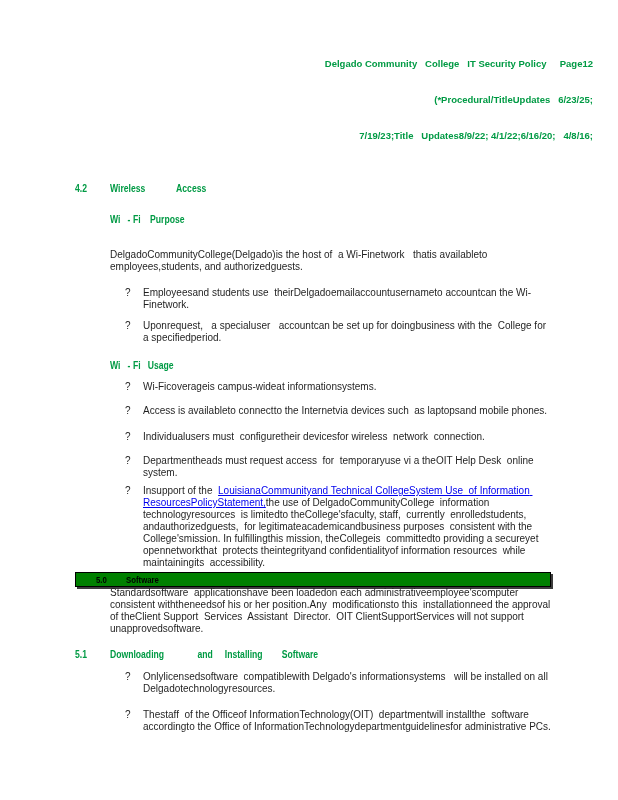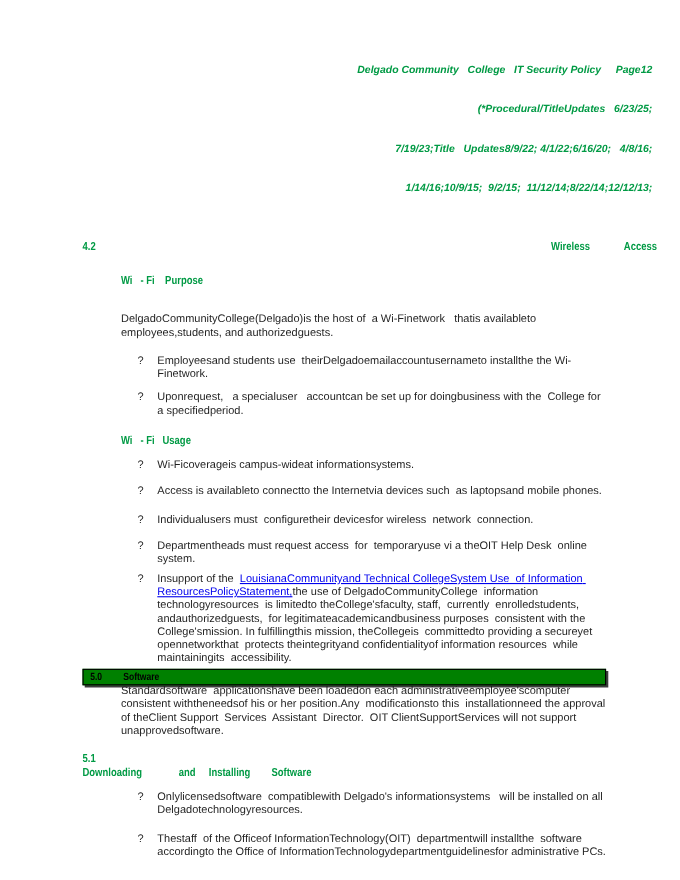--- a/index.html
+++ b/index.html
@@ -17,21 +17,20 @@
     font-size: 10px;
     line-height: 12px;
     color: #1f1f1f;
   }
   
   .doc-header {
     margin: 34px 25px 0 0;
     text-align: right;
     font-size: 9.5px;
     line-height: 12px;
-    font-style: italic;
     font-weight: bold;
     color: #009A44;
     white-space: pre-wrap;
   }
   
   .cond {
     display: inline-block;
     transform: scaleX(0.82);
     transform-origin: 0 50%;
     white-space: pre;
@@ -69,73 +68,72 @@
   }
   .green-bar {
     margin-left: 75px;
     width: 476px;
     height: 15px;
     background: #008000;
     border: 1px solid #000000;
     box-shadow: 2px 2px 0 #3c3c3c;
     display: flex;
     align-items: flex-end;
-    padding-left: 6px;
+    padding-left: 20px;
     box-sizing: border-box;
     color: #000000;
     font-weight: bold;
     font-size: 9.5px;
     line-height: 13px;
   }
   .green-bar .bar-num { width: 30px; flex: none; }
 
   
-  .mt-h42      { margin-top: 16px; justify-content: space-between; }
+  .mt-h42      { margin-top: 16px; }
   .mt-purpose  { margin-top: 19px; }
   .mt-intro    { margin-top: 24px; }
   .mt-b1       { margin-top: 14px; }
   .mt-b2       { margin-top: 9px;  }
   .mt-usage    { margin-top: 15px; }
   .mt-u1       { margin-top: 10px; }
   .mt-u2       { margin-top: 12px; }
   .mt-u3       { margin-top: 14px; }
   .mt-u4       { margin-top: 12px; }
   .mt-support  { margin-top: 6px;  }
   .mt-bar      { margin-top: 3px;  }
   .mt-p50      { margin-top: 0; }
-  .mt-h51      { margin-top: 13px; flex-direction: column; }
+  .mt-h51      { margin-top: 13px; }
   .mt-l1       { margin-top: 11px; }
   .mt-l2       { margin-top: 14px; }
 </style>
 </head>
 <body>
 
 <div class="page">
 
   <div class="doc-header">
     <div>Delgado Community   College   IT Security Policy     Page12</div>
     <div>(*Procedural/TitleUpdates   6/23/25;</div>
     <div>7/19/23;Title   Updates8/9/22; 4/1/22;6/16/20;   4/8/16;</div>
-    <div>1/14/16;10/9/15;  9/2/15;  11/12/14;8/22/14;12/12/13;</div>
   </div>
 
   <div class="sec-heading mt-h42">
     <span class="num"><span class="cond">4.2</span></span>
     <span class="title"><span class="cond">Wireless             Access</span></span>
   </div>
 
   <div class="subhead mt-purpose">
     <span class="cond">Wi   - Fi    Purpose</span>
   </div>
 
   <p class="body-text mt-intro">DelgadoCommunityCollege(Delgado)is the host of  a Wi-Finetwork   thatis availableto employees,students, and authorizedguests.</p>
 
   <div class="bullet mt-b1">
     <span class="marker">?</span>
-    <span class="btxt">Employeesand students use  theirDelgadoemailaccountusernameto installthe the Wi-Finetwork.</span>
+    <span class="btxt">Employeesand students use  theirDelgadoemailaccountusernameto accountcan the Wi-Finetwork.</span>
   </div>
   <div class="bullet mt-b2">
     <span class="marker">?</span>
     <span class="btxt">Uponrequest,   a specialuser   accountcan be set up for doingbusiness with the  College for a specifiedperiod.</span>
   </div>
 
   <div class="subhead mt-usage">
     <span class="cond">Wi   - Fi   Usage</span>
   </div>
 

